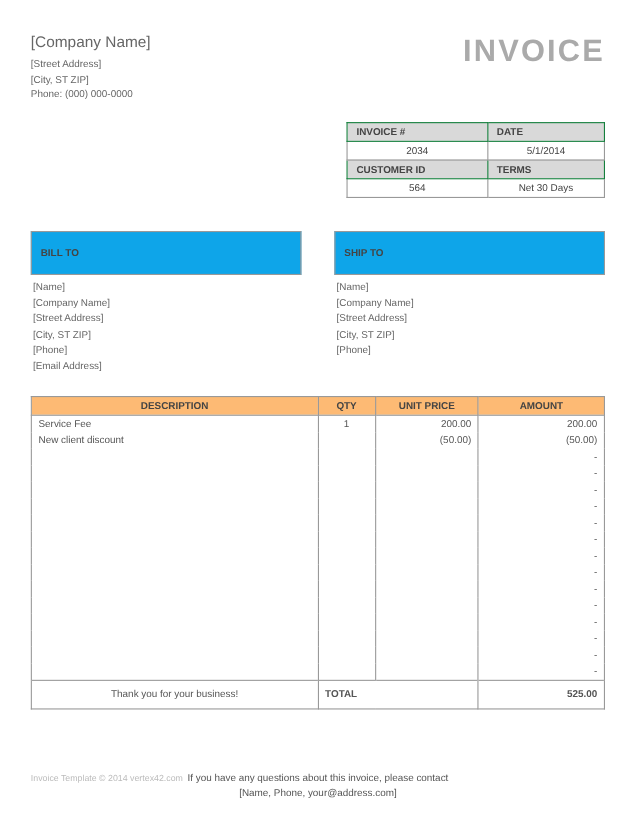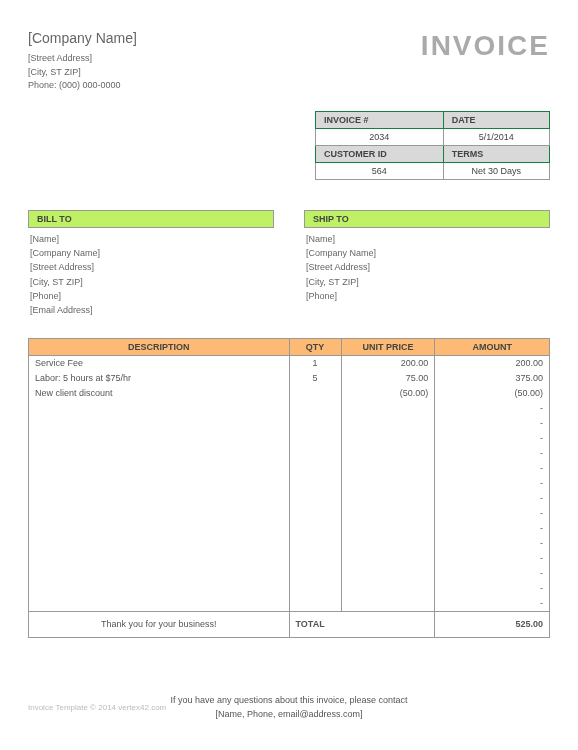--- a/index.html
+++ b/index.html
@@ -66,23 +66,23 @@
   .meta-wrap { overflow: hidden; margin-bottom: 30px; }
   .addr-row {
     display: flex;
     margin-bottom: 20px;
   }
   .addr-col {
     flex: 1;
   }
   .addr-col:first-child { margin-right: 30px; }
   .addr-header {
-    background: #bef264;
+    background: #0ea5e9;
     border: 1px solid #999;
-    padding: 3px 8px;
+    padding: 14px 8px;
     font-weight: bold;
     font-size: 9px;
     margin-bottom: 4px;
     color: #444;
   }
   .addr-line {
     font-size: 9px;
     color: #666;
     line-height: 1.6;
     padding-left: 2px;
@@ -214,26 +214,20 @@
     </tr>
   </thead>
   <tbody id="items-body">
       <tr>
         <td class="desc">Service Fee</td>
         <td class="qty">1</td>
         <td class="price">200.00</td>
         <td class="amount">200.00</td>
       </tr>
       <tr>
-        <td class="desc">Labor: 5 hours at $75/hr</td>
-        <td class="qty">5</td>
-        <td class="price">75.00</td>
-        <td class="amount">375.00</td>
-      </tr>
-      <tr>
         <td class="desc">New client discount</td>
         <td class="qty"></td>
         <td class="price">(50.00)</td>
         <td class="amount">(50.00)</td>
       </tr>
       <tr>
         <td class="desc"></td>
         <td class="qty"></td>
         <td class="price"></td>
         <td class="amount">-</td>
@@ -321,16 +315,16 @@
     <tr class="total-row">
       <td class="thanks">Thank you for your business!</td>
       <td class="tlabel" colspan="2">TOTAL</td>
       <td class="tval">525.00</td>
     </tr>
   </tfoot>
 </table>
 
 <div class="footer-msg">
   <div>If you have any questions about this invoice, please contact</div>
-  <div>[Name, Phone, email@address.com]</div>
+  <div>[Name, Phone, your@address.com]</div>
 </div>
 
 <div class="copyright">Invoice Template © 2014 vertex42.com</div>
 
 </body></html>

